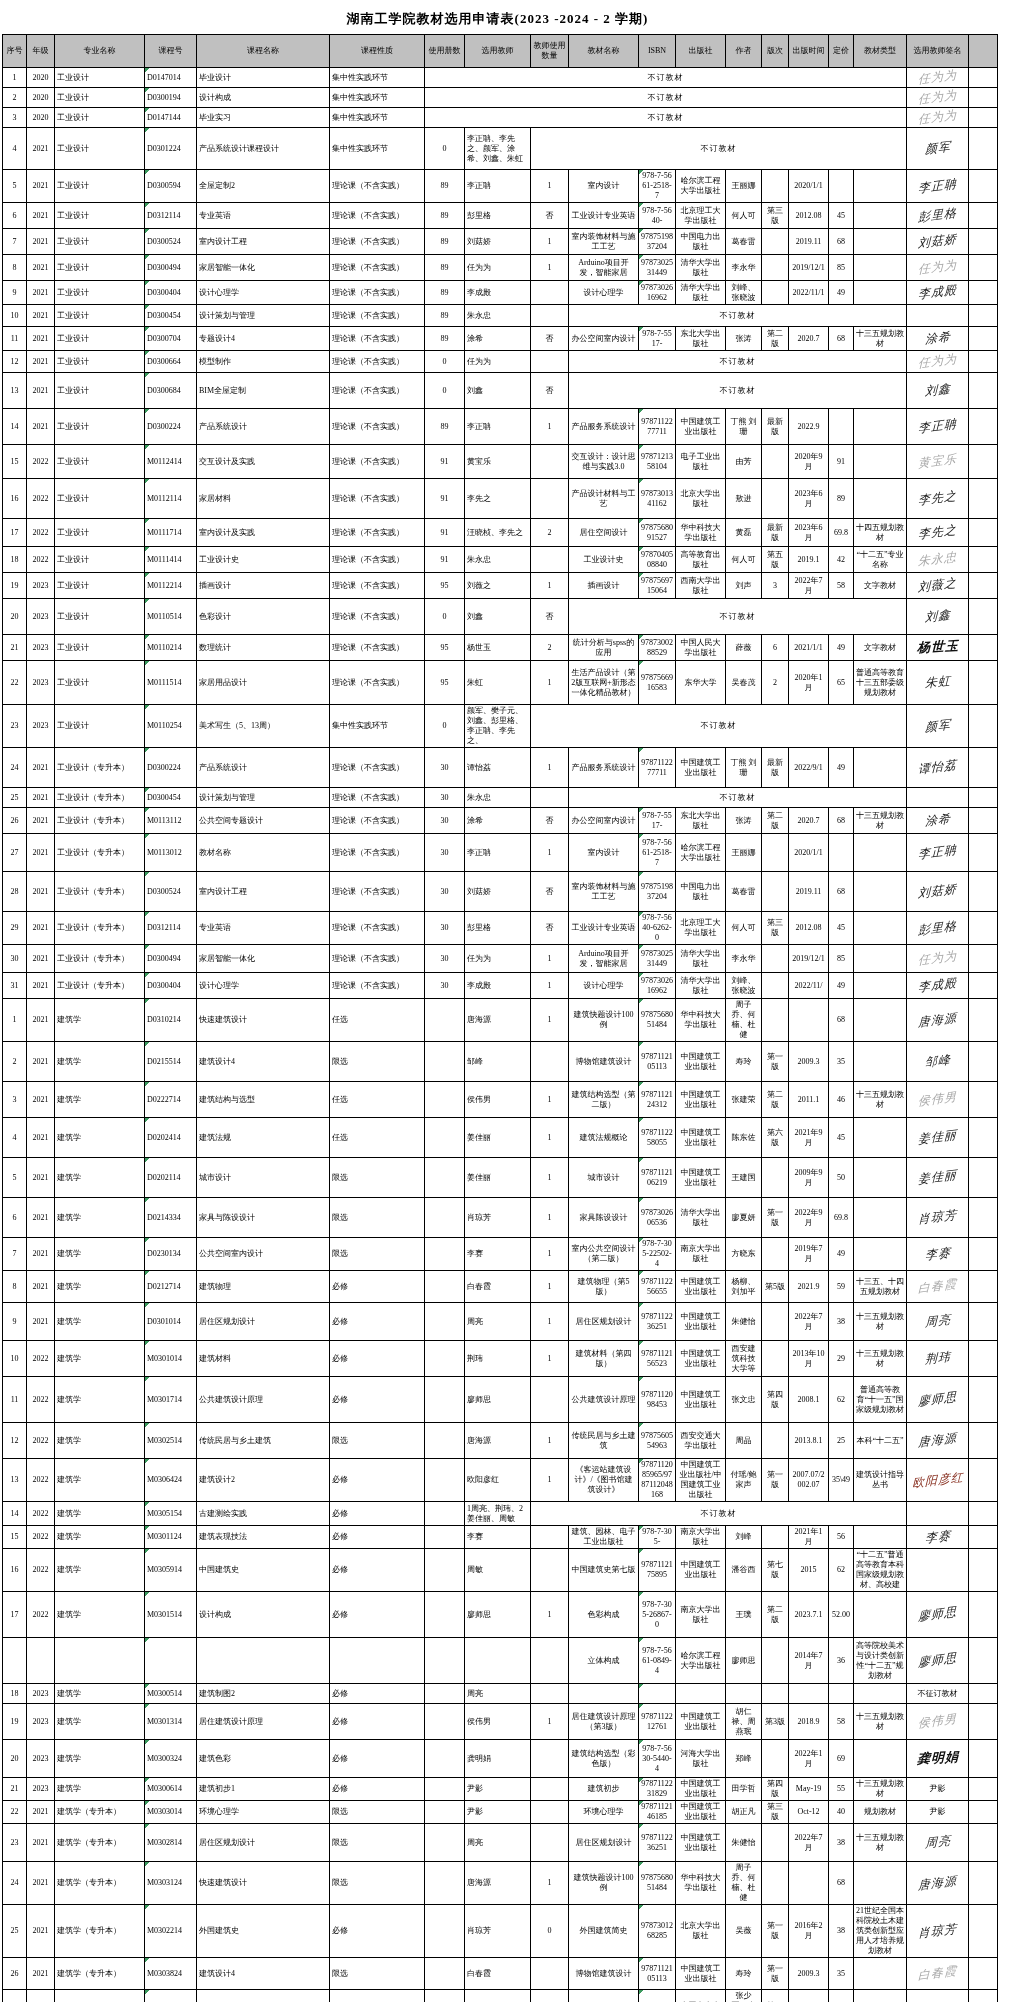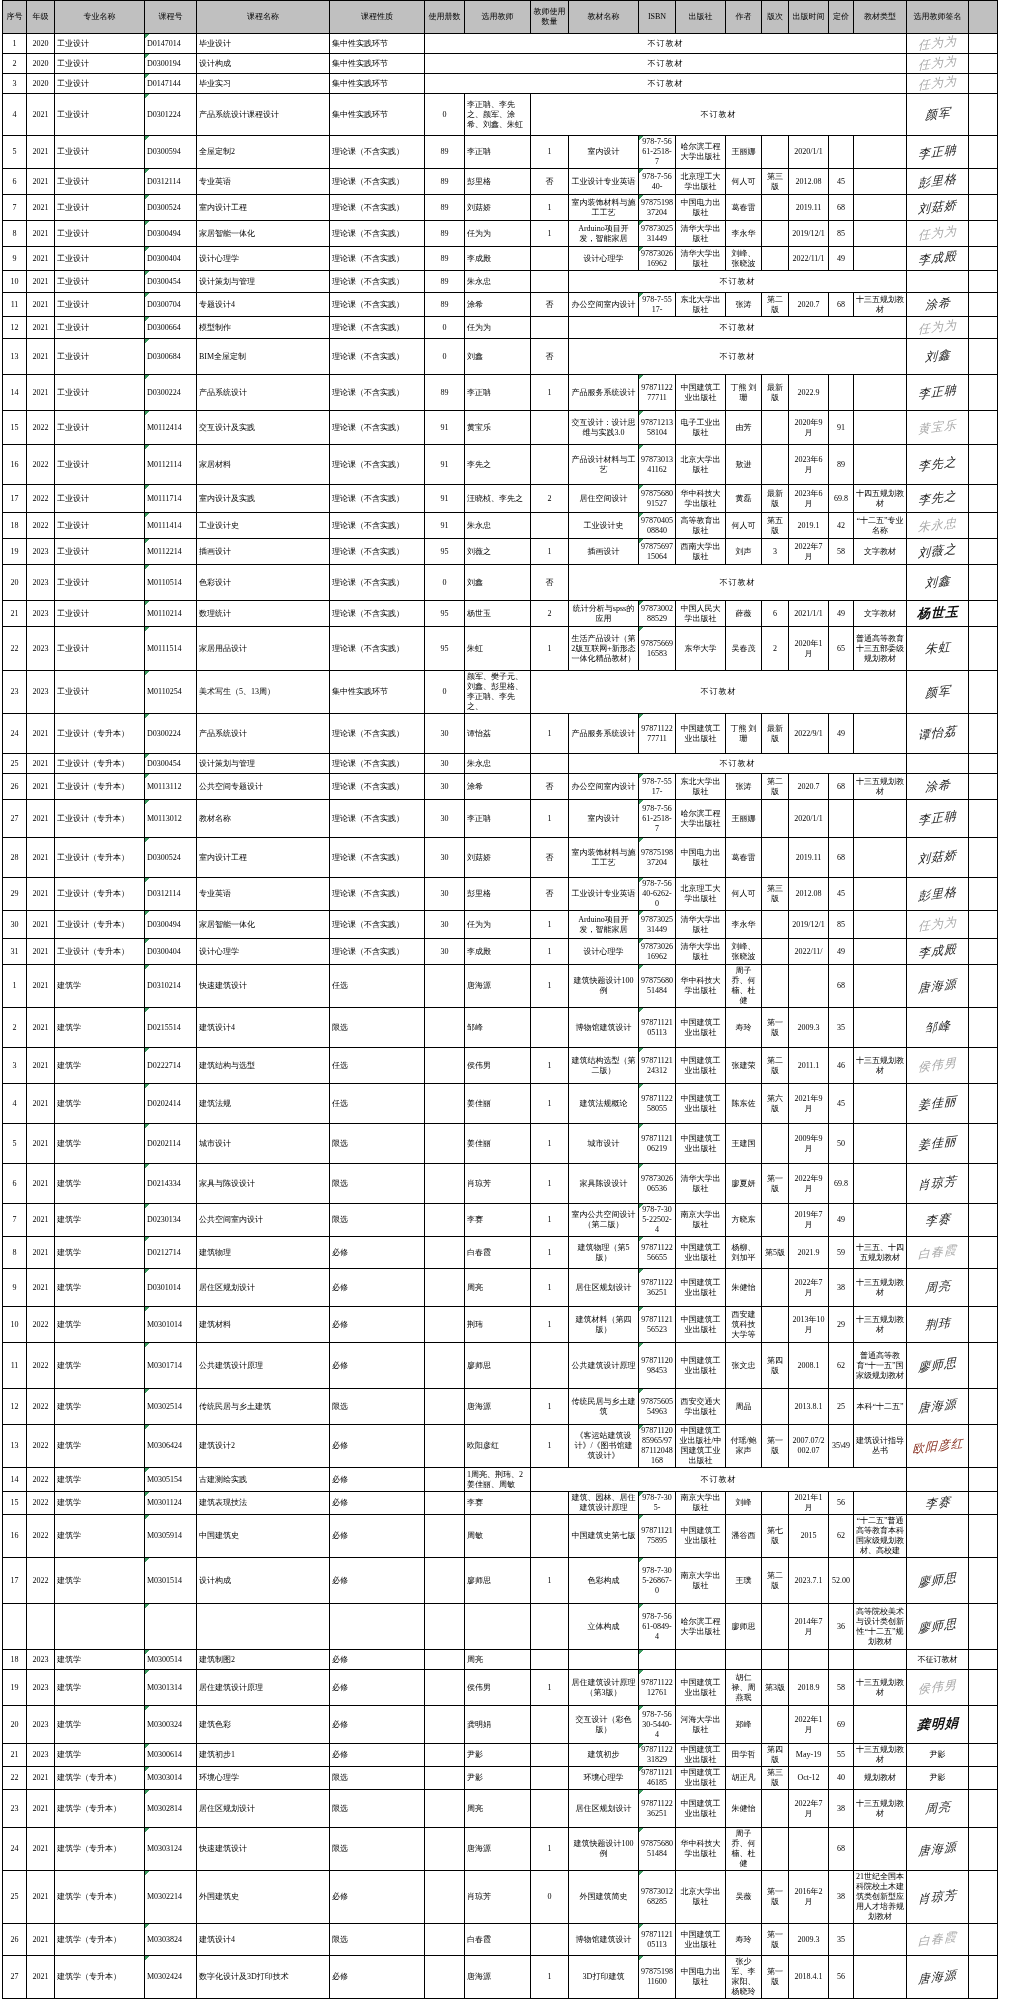--- a/index.html
+++ b/index.html
@@ -16,20 +16,21 @@
   .sg{font-family:"DejaVu Serif","Liberation Serif",serif;font-style:italic;font-size:12px;display:inline-block;transform:rotate(-7deg) skewX(-8deg);color:#222;letter-spacing:1px;white-space:nowrap;}
   .sgl{color:#a8a8a8;}
   .sgb{font-weight:bold;font-size:13px;transform:rotate(-3deg) skewX(-4deg);color:#111;}
   .pr{font-style:normal;font-size:8px;transform:none;letter-spacing:0;display:inline;color:#000;}
   .gt{background-image:linear-gradient(135deg,#3c9a5f 3px,transparent 3px);background-repeat:no-repeat;}
 </style>
 </head>
 <body>
 
 <div class="sheet">
+  <div class="title">湖南工学院教材选用申请表(2023 -2024 - 2 学期)</div>
   <table>
     <colgroup>
       <col style="width:24px">
         <col style="width:28px">
         <col style="width:90px">
         <col style="width:52px">
       <col style="width:133px">
         <col style="width:95px">
         <col style="width:40px">
         <col style="width:66px">
@@ -928,21 +929,21 @@
         <tr style="height: 22px;">
           <td>15</td>
           <td>2022</td>
           <td>建筑学</td>
           <td class="gt">M0301124</td>
           <td>建筑表现技法</td>
           <td>必修</td>
           <td></td>
           <td>李赛</td>
           <td></td>
-          <td>建筑、园林、居住建筑设计原理</td>
+          <td>建筑、园林、电子工业出版社</td>
           <td class="gt">978-7-305-</td>
           <td>南京大学出版社</td>
           <td>刘峰</td>
           <td></td>
           <td>2021年1月</td>
           <td>56</td>
           <td></td>
           <td class="sigtd"><span class="sg">李赛</span></td>
           <td></td>
         </tr>
@@ -1054,21 +1055,21 @@
         <tr style="height: 38px;">
           <td>20</td>
           <td>2023</td>
           <td>建筑学</td>
           <td class="gt">M0300324</td>
           <td>建筑色彩</td>
           <td>必修</td>
           <td></td>
           <td>龚明娟</td>
           <td></td>
-          <td>交互设计（彩色版）</td>
+          <td>建筑结构选型（彩色版）</td>
           <td class="gt">978-7-5630-5440-4</td>
           <td>河海大学出版社</td>
           <td>郑峰</td>
           <td></td>
           <td>2022年1月</td>
           <td>69</td>
           <td></td>
           <td class="sigtd"><span class="sg sgb">龚明娟</span></td>
           <td></td>
         </tr>

